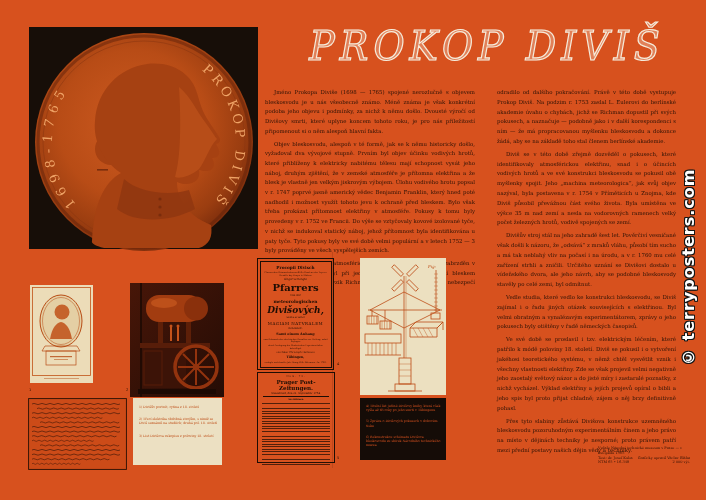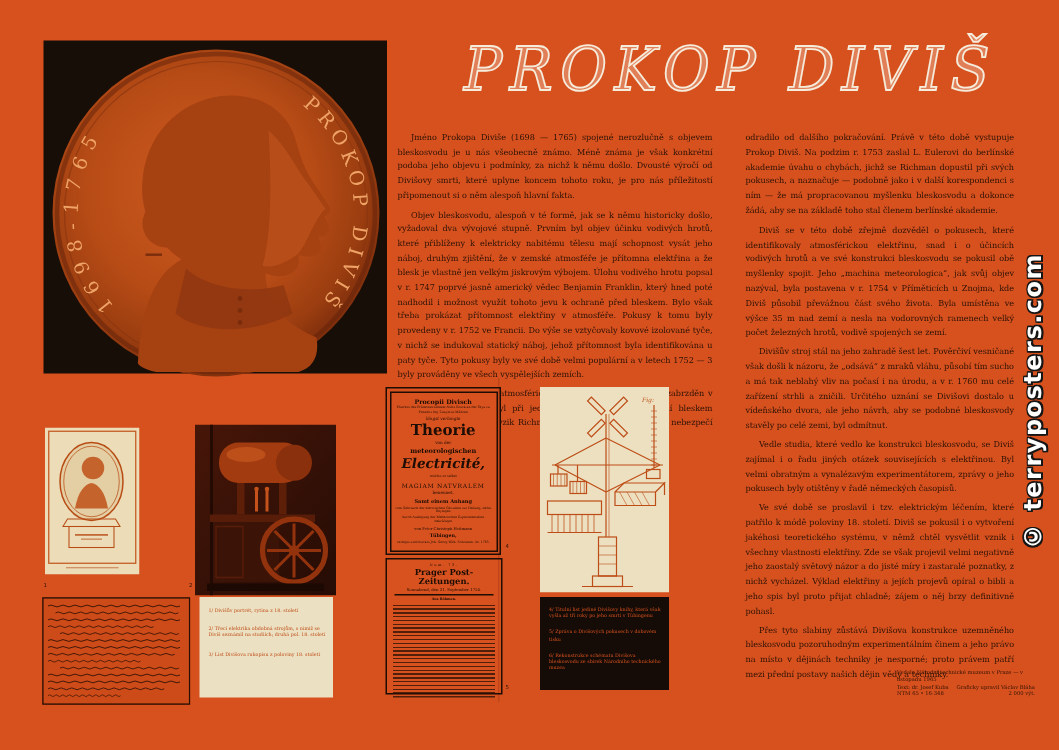--- a/index.html
+++ b/index.html
@@ -212,24 +212,24 @@
     <p class="cap">1/ Divišův portrét, rytina z 18. století</p>
     <p class="cap">2/ Třecí elektrika obdobná strojům, s nimiž se Diviš seznámil na studiích; druhá pol. 18. století</p>
     <p class="cap">3/ List Divišova rukopisu z poloviny 18. století</p>
   </div>
 
   <div class="doc-theorie">
     <div class="inner">
       <div class="tl tl0">Procopii Divisch</div>
       <div class="tl tl1">Pfarrers des Prämonstratenser-Stifts Bruck an der Teya zu Prenditz bey Znaym in Mähren</div>
       <div class="tl tl2">längst verlangte</div>
-      <div class="tl tl3">Theorie</div>
+      <div class="tl tl3">Pfarrers</div>
       <div class="tl tl4">von der</div>
       <div class="tl tl5">meteorologischen</div>
-      <div class="tl tl6">Electricité,</div>
+      <div class="tl tl6">Divišových,</div>
       <div class="tl tl7">welche er selbst</div>
       <div class="tl tl8">MAGIAM NATVRALEM</div>
       <div class="tl tl9">benennet.</div>
       <div class="tl tl10">Samt einem Anhang</div>
       <div class="tl tl11">vom Gebrauch der electrischen Gewalten zur Heilung, nebst Beylagen</div>
       <div class="tl tl12">durch Auslegung der Mederischen Experimentalien bekräftiget</div>
       <div class="tl tl13">von Peter Christoph Heilmann</div>
       <div class="tl tl14">Tübingen,</div>
       <div class="tl tl15">verlegts und druckts Joh. Georg Wilh. Schramm. Ao. 1765.</div>
     </div>

